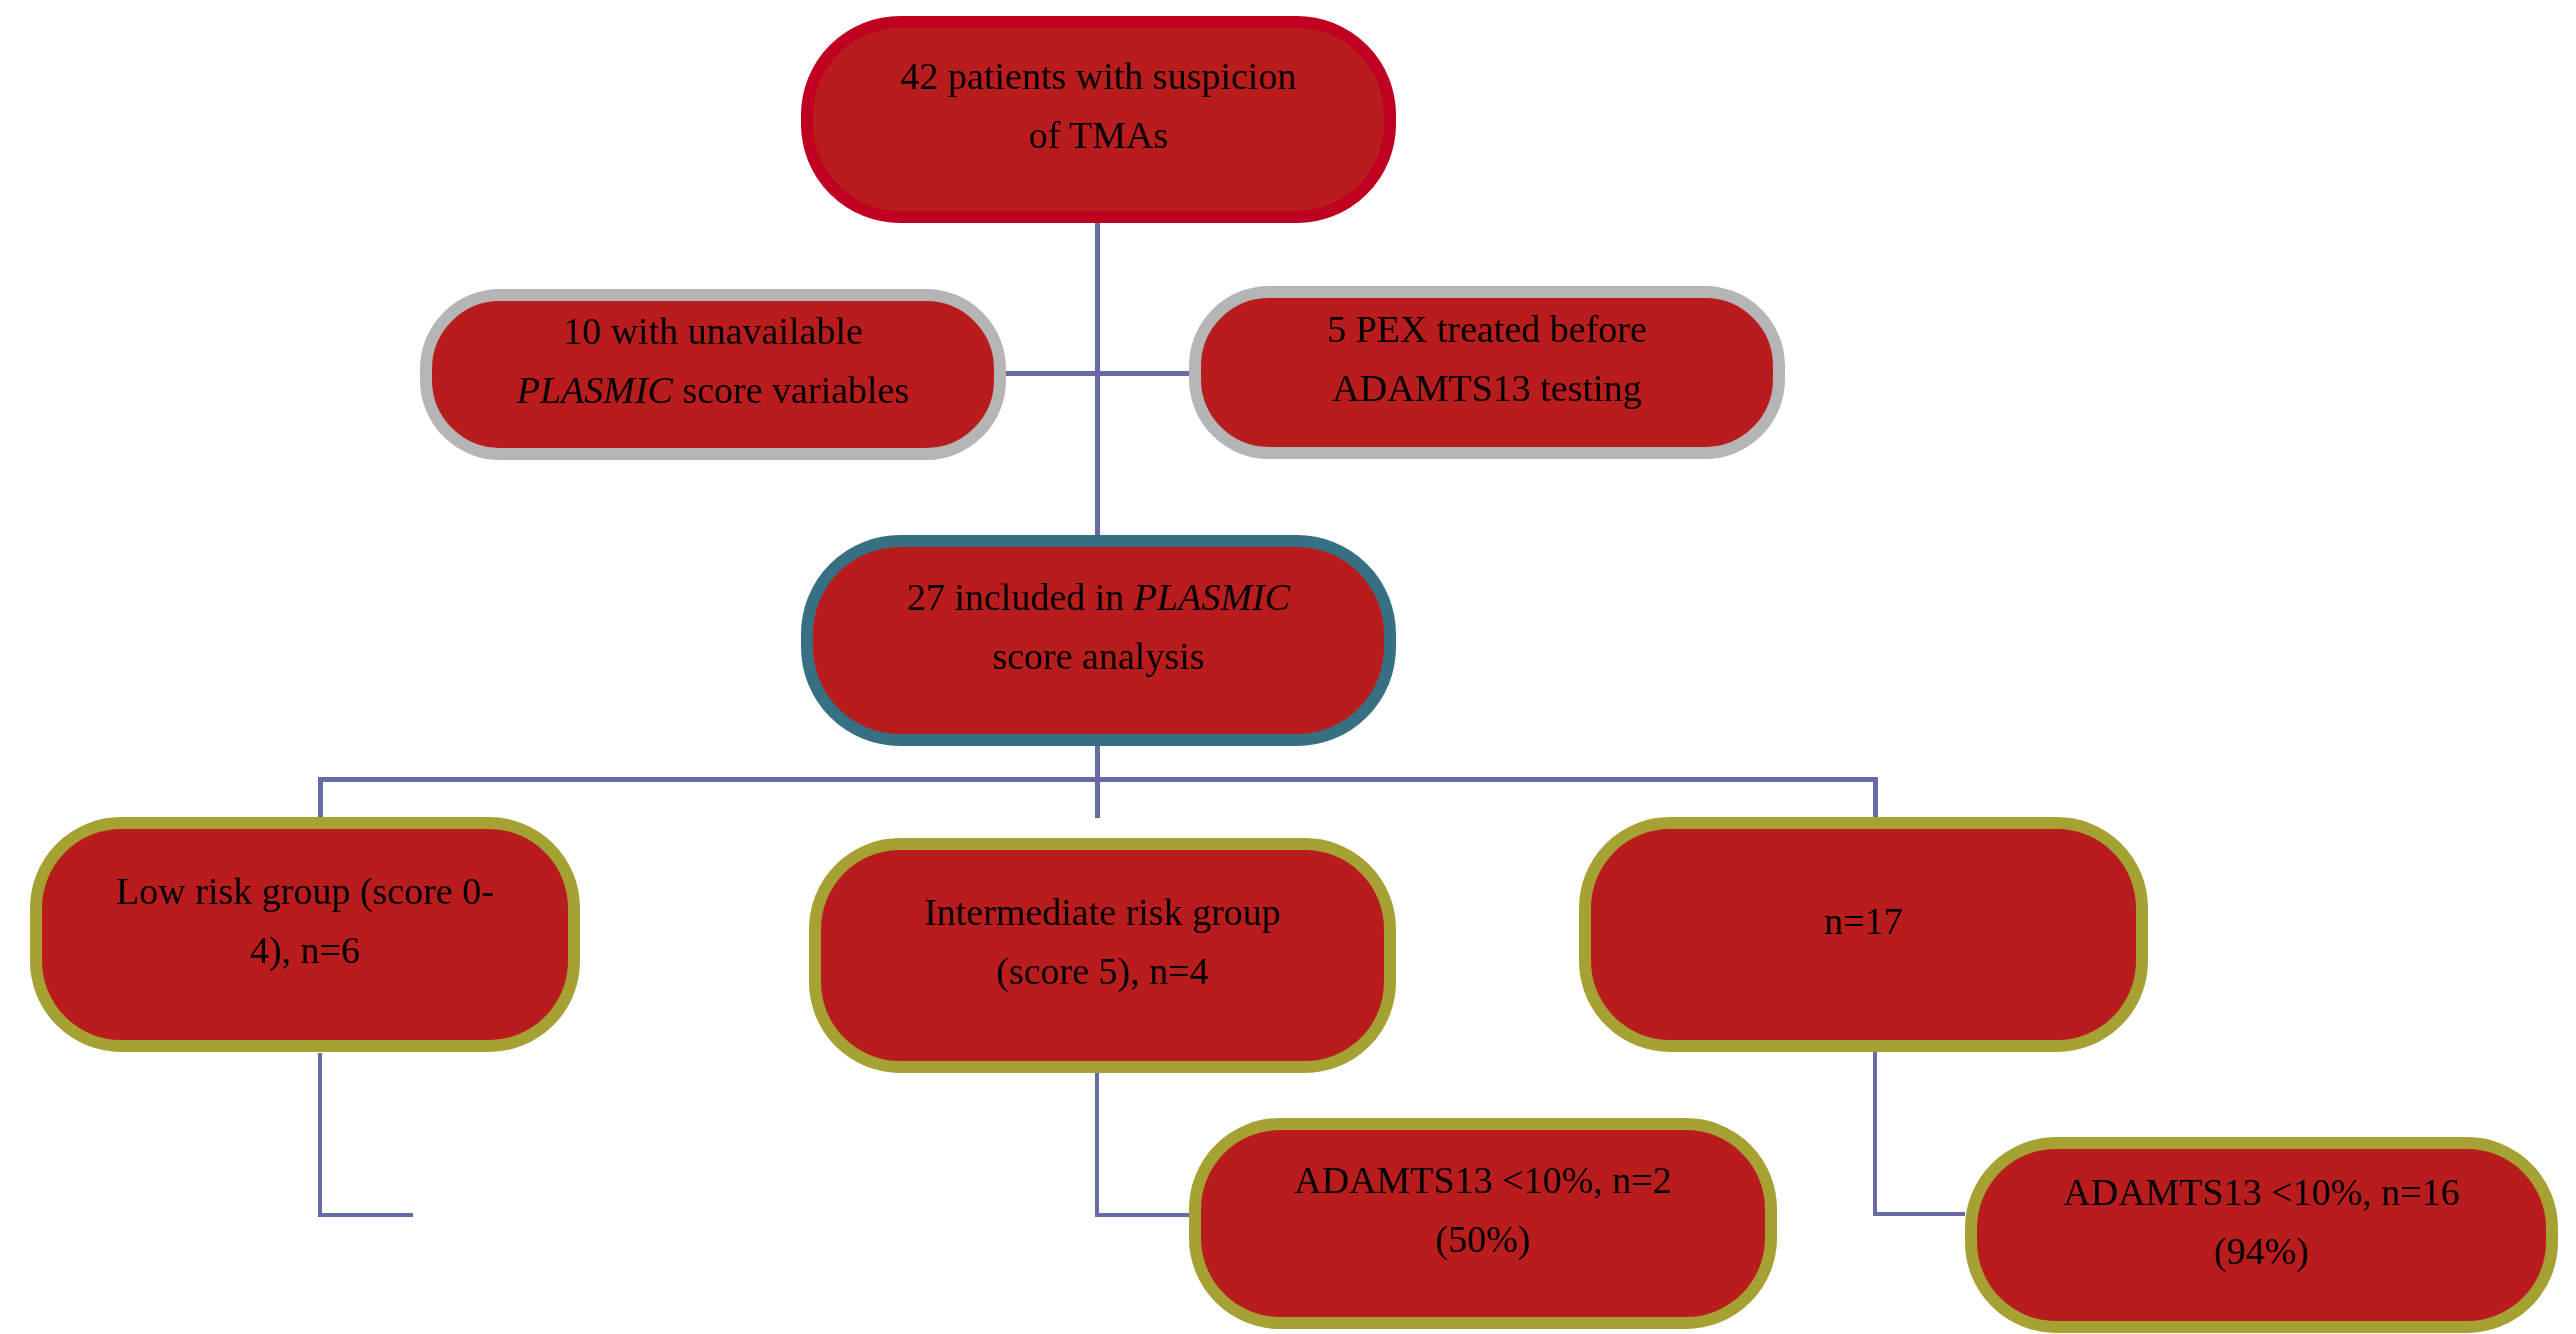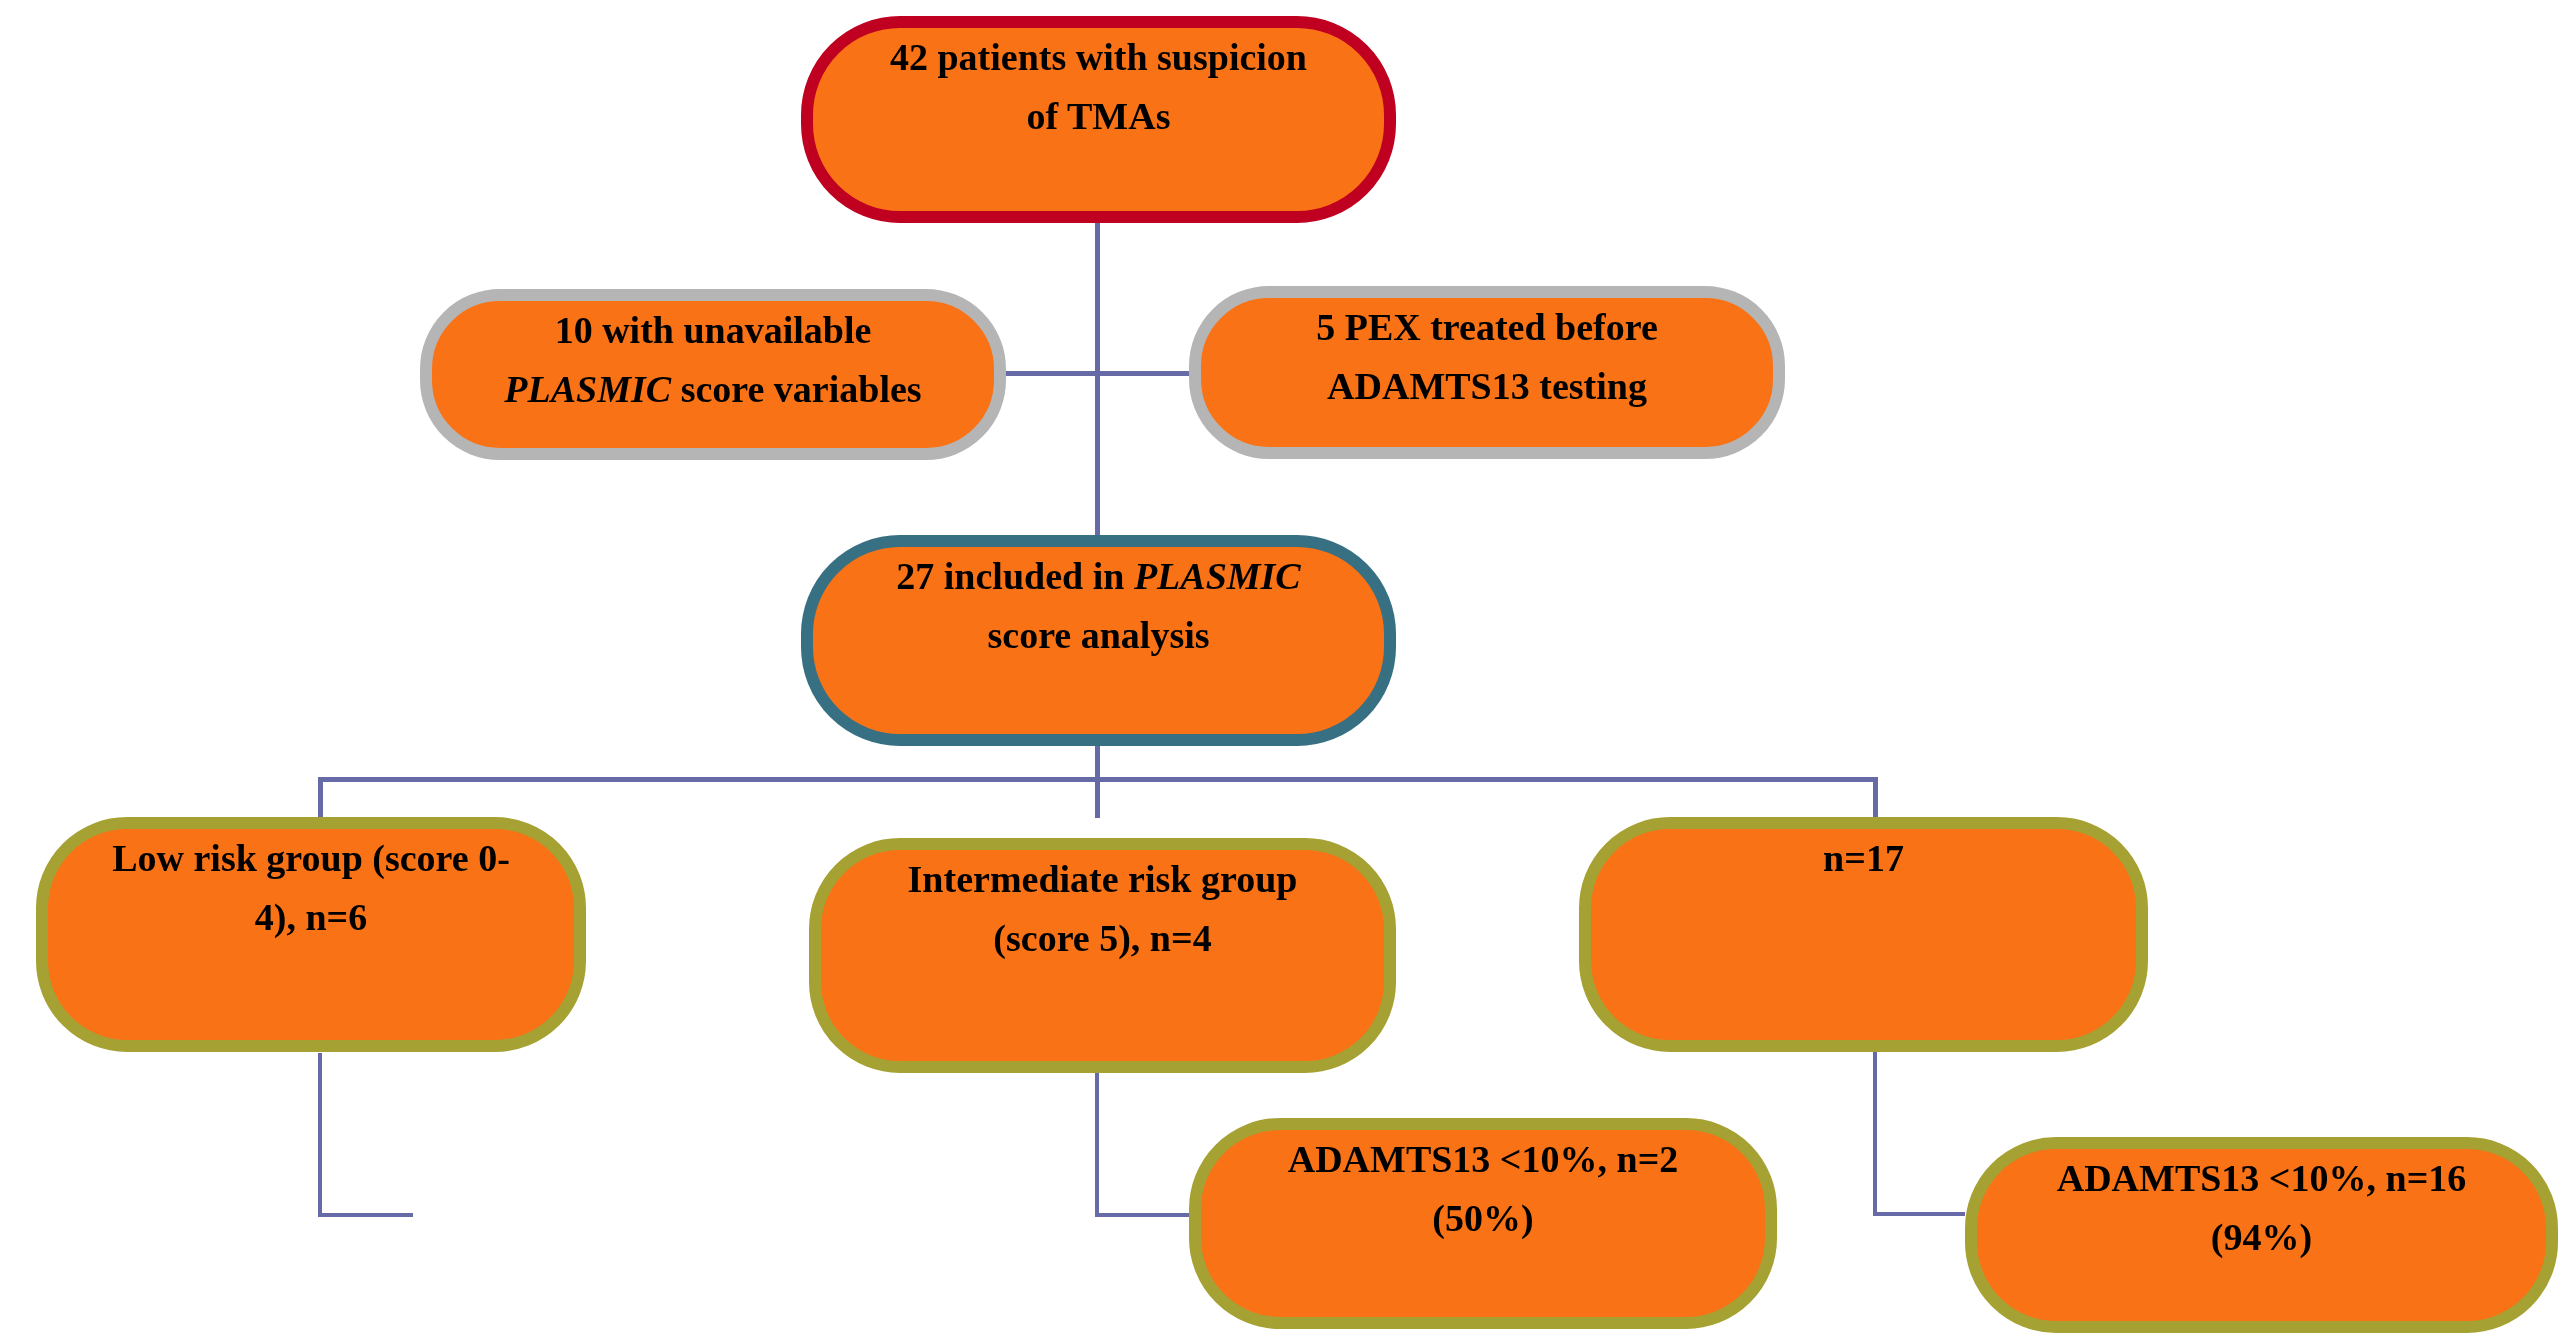--- a/index.html
+++ b/index.html
@@ -12,27 +12,27 @@
     width: 2576px;
     height: 1335px;
     background: #ffffff;
     overflow: hidden;
     font-family: "Liberation Serif", serif;
   }
   
   .node {
     position: absolute;
     box-sizing: border-box;
-    background: #f97316;
+    background: #b91c1c;
     display: flex;
     flex-direction: column;
     align-items: center;
-    justify-content: flex-start;
+    justify-content: center;
     text-align: center;
-    font-weight: bold;
+    font-weight: normal;
     color: #000000;
     font-size: 38px;
     line-height: 59px;
     padding: 0 24px 27px 24px;
   }
   .node .line { white-space: nowrap; }
   .node em { font-style: italic; }
 
   .node-red   { border: 12.7px solid var(--color-red);   border-radius: 99px; }
   .node-gray  { border: 12px solid var(--color-gray);  border-radius: 80px; }
@@ -51,21 +51,21 @@
     border-left: 4.8px solid var(--color-connector);
     border-bottom: 4.8px solid var(--color-connector);
     box-sizing: border-box;
   }
 
   
   #node-total        { left: 801px; top: 16px;   width: 595px; height: 207px; }
   #node-excl-left    { left: 420px;  top: 289px;  width: 586px; height: 171px; }
   #node-excl-right   { left: 1189px; top: 286px;  width: 596px; height: 173px; }
   #node-included     { left: 801px; top: 535px;  width: 595px; height: 211px; }
-  #node-low          { left: 36px;   top: 817px; width: 550px; height: 235px; }
+  #node-low          { left: 30px;   top: 817px; width: 550px; height: 235px; }
   #node-intermediate { left: 809px; top: 817px; width: 587px; height: 235px; margin-top: 21px; }
   #node-high         { left: 1579px; top: 817px; width: 569px; height: 235px; }
   #node-low-adamts   { left: 413px;  top: 1118px; width: 607px; height: 205px; }
   #node-int-adamts   { left: 1189px; top: 1118px; width: 588px; height: 211px; }
   #node-high-adamts  { left: 1965px; top: 1137px; width: 593px; height: 196px; }
 
   
   #conn-top-to-included { left: 1095px; top: 223px;  height: 314px; }
   #conn-gray-bridge     { left: 1006px; top: 371px;  width: 183px;  }
   #conn-included-drop   { left: 1095px; top: 746px;  height: 72px;  }

